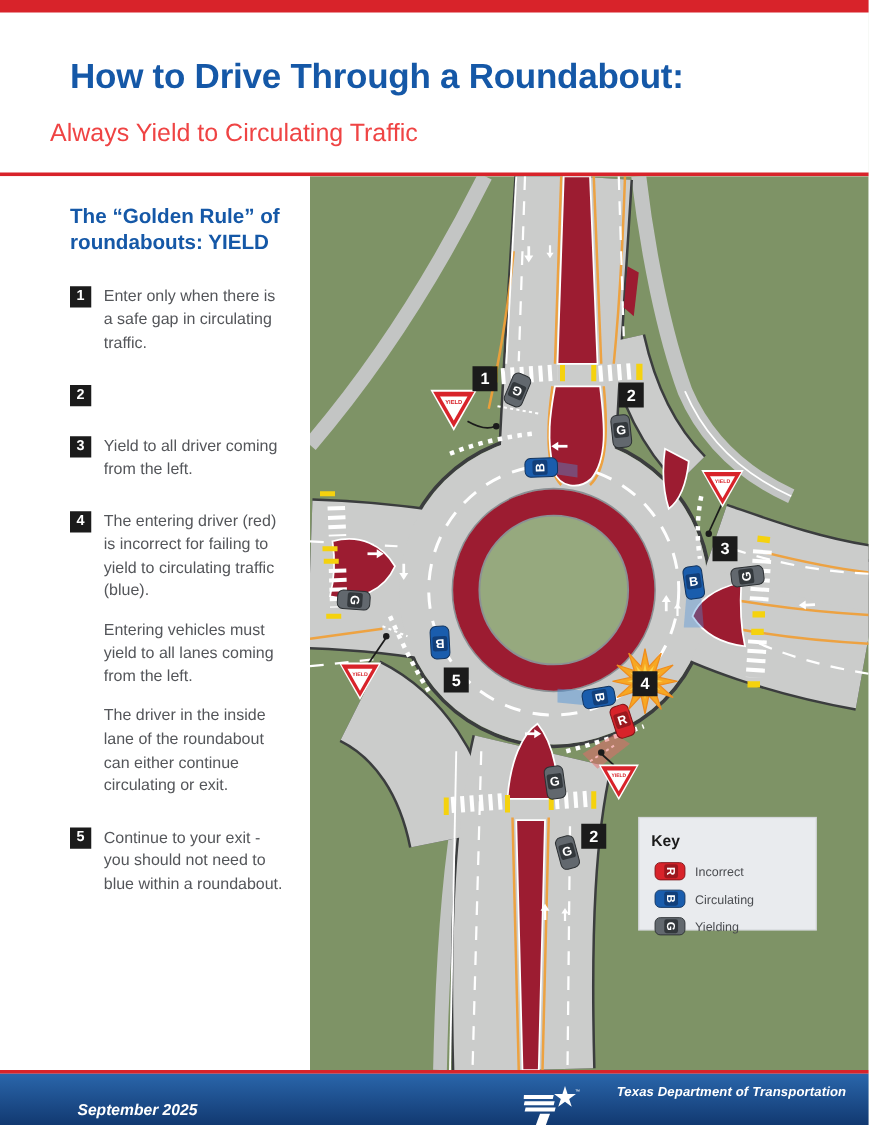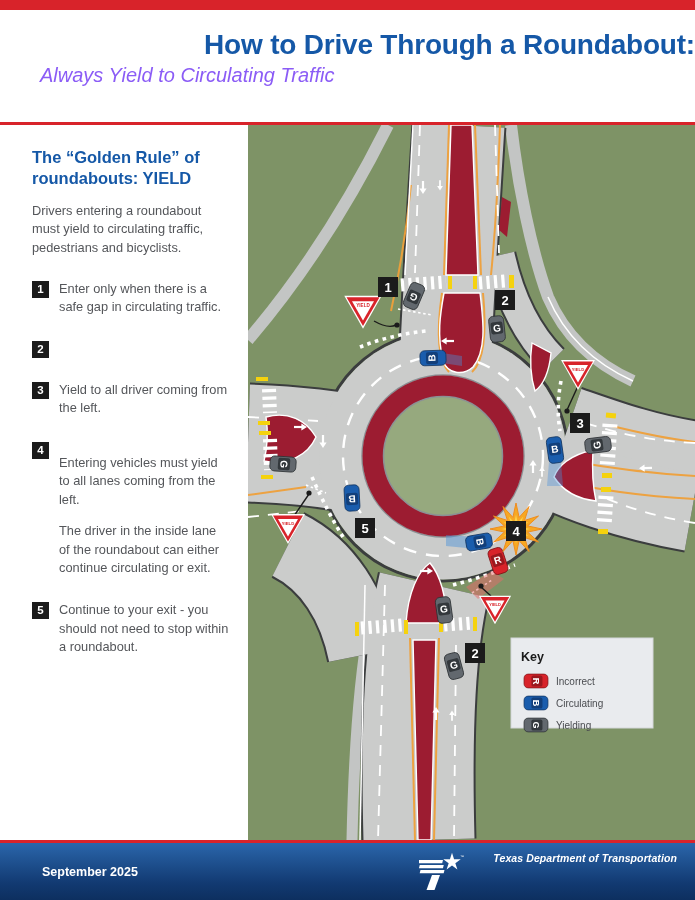--- a/index.html
+++ b/index.html
@@ -1,77 +1,77 @@
 <!DOCTYPE html>
 <html><head>
 <meta charset="utf-8">
 <style>
   html,body{margin:0;padding:0;background:#ffffff;}
   body{width:695px;height:900px;position:relative;font-family:"Liberation Sans",sans-serif;overflow:hidden;}
   .topbar{height:10px;background:#d8232a;width:100%;}
   .header{height:112px;padding-left:40px;box-sizing:border-box;}
-  .header h1{margin:0;padding-top:20px;font-size:28px;line-height:1.1;color:#1558a7;font-weight:bold;letter-spacing:-0.2px;text-align:right;}
-  .header h2{margin:0;padding-top:3px;font-size:20px;color:#8b5cf6;font-weight:normal;font-style:italic;}
+  .header h1{margin:16px;padding-top:20px;font-size:28px;line-height:1.1;color:#1558a7;font-weight:bold;letter-spacing:-0.2px;}
+  .header h2{margin:0;padding-top:3px;font-size:20px;color:#ef4444;font-weight:normal;}
   .rule{height:3px;background:#d8232a;width:100%;}
   .main{display:flex;height:715px;}
-  .sidebar{width:272px;box-sizing:border-box;padding:22px 18px 0 32px;background:#fff;}
+  .sidebar{width:272px;box-sizing:border-box;padding:22px 18px 0 56px;background:#fff;}
   .sidebar h3{margin:0 0 12px 0;font-size:16.5px;line-height:1.3;color:#1558a7;font-weight:bold;}
   .sidebar p{margin:0 0 14px 0;font-size:12.8px;line-height:1.45;color:#54565a;}
   .steps{margin-top:22px;}
   .step{display:flex;margin-bottom:23px;}
   .badge{flex:0 0 17px;width:17px;height:17px;background:#1b1b1b;color:#fff;font-size:11.5px;font-weight:bold;
          display:flex;align-items:center;justify-content:center;margin-right:10px;margin-top:1px;}
   .step .txt{font-size:12.8px;line-height:1.45;color:#54565a;}
   .step .txt p{margin:13px 0 0 0;}
   .diagram{width:447px;height:715px;position:relative;}
   .footer{height:60px;position:relative;}
   .footer .redline{height:3px;background:#d8232a;}
   .footer .blue{height:57px;background:linear-gradient(#2a66ab,#123a72 70%,#0d2f5f);display:flex;align-items:center;justify-content:space-between;}
-  .footer .date{color:#fff;font-size:12.5px;font-weight:bold;margin-left:42px;}
+  .footer .date{color:#fff;font-size:12.5px;font-weight:bold;font-style:italic;margin-left:62px;}
   .footer .brand{display:flex;margin-right:18px;gap:24px;}
   .footer .brand .org{color:#fff;font-size:10.5px;font-weight:bold;font-style:italic;margin-left:4px;margin-bottom:6px;letter-spacing:0.1px;}
   svg text{font-family:"Liberation Sans",sans-serif;}
 </style>
 </head>
 <body>
 
 <div class="topbar"></div>
 
 <div class="header">
   <h1>How to Drive Through a Roundabout:</h1>
   <h2>Always Yield to Circulating Traffic</h2>
 </div>
 <div class="rule"></div>
 
 <div class="main">
   <div class="sidebar">
     <h3>The “Golden Rule” of roundabouts: YIELD</h3>
-    <p>Drivers entering a roundabout must yield to circulating traffic, pedestrians and bicyclists.</p>
     <div class="steps">
       <div class="step">
         <div class="badge">1</div>
         <div class="txt">Enter only when there is a safe gap in circulating traffic.</div>
       </div>
       <div class="step">
         <div class="badge">2</div>
       </div>
       <div class="step">
         <div class="badge">3</div>
         <div class="txt">Yield to all driver coming from the left.</div>
       </div>
       <div class="step">
         <div class="badge">4</div>
         <div class="txt">
+          <span>The entering driver (red) is incorrect for failing to yield to circulating traffic (blue).</span>
           <p>Entering vehicles must yield to all lanes coming from the left.</p>
           <p>The driver in the inside lane of the roundabout can either continue circulating or exit.</p>
         </div>
       </div>
       <div class="step">
         <div class="badge">5</div>
-        <div class="txt">Continue to your exit - you should not need to stop within a roundabout.</div>
+        <div class="txt">Continue to your exit - you should not need to blue within a roundabout.</div>
       </div>
     </div>
   </div>
 
   <div class="diagram">
   <svg width="447" height="715" viewBox="0 0 447 715">
     <defs>
       <g id="aup">
         <line x1="0" y1="6" x2="0" y2="-2" stroke="#fff" stroke-width="2.2"></line>
         <path d="M0,-7 L-3.6,-1.4 L3.6,-1.4 Z" fill="#fff"></path>

